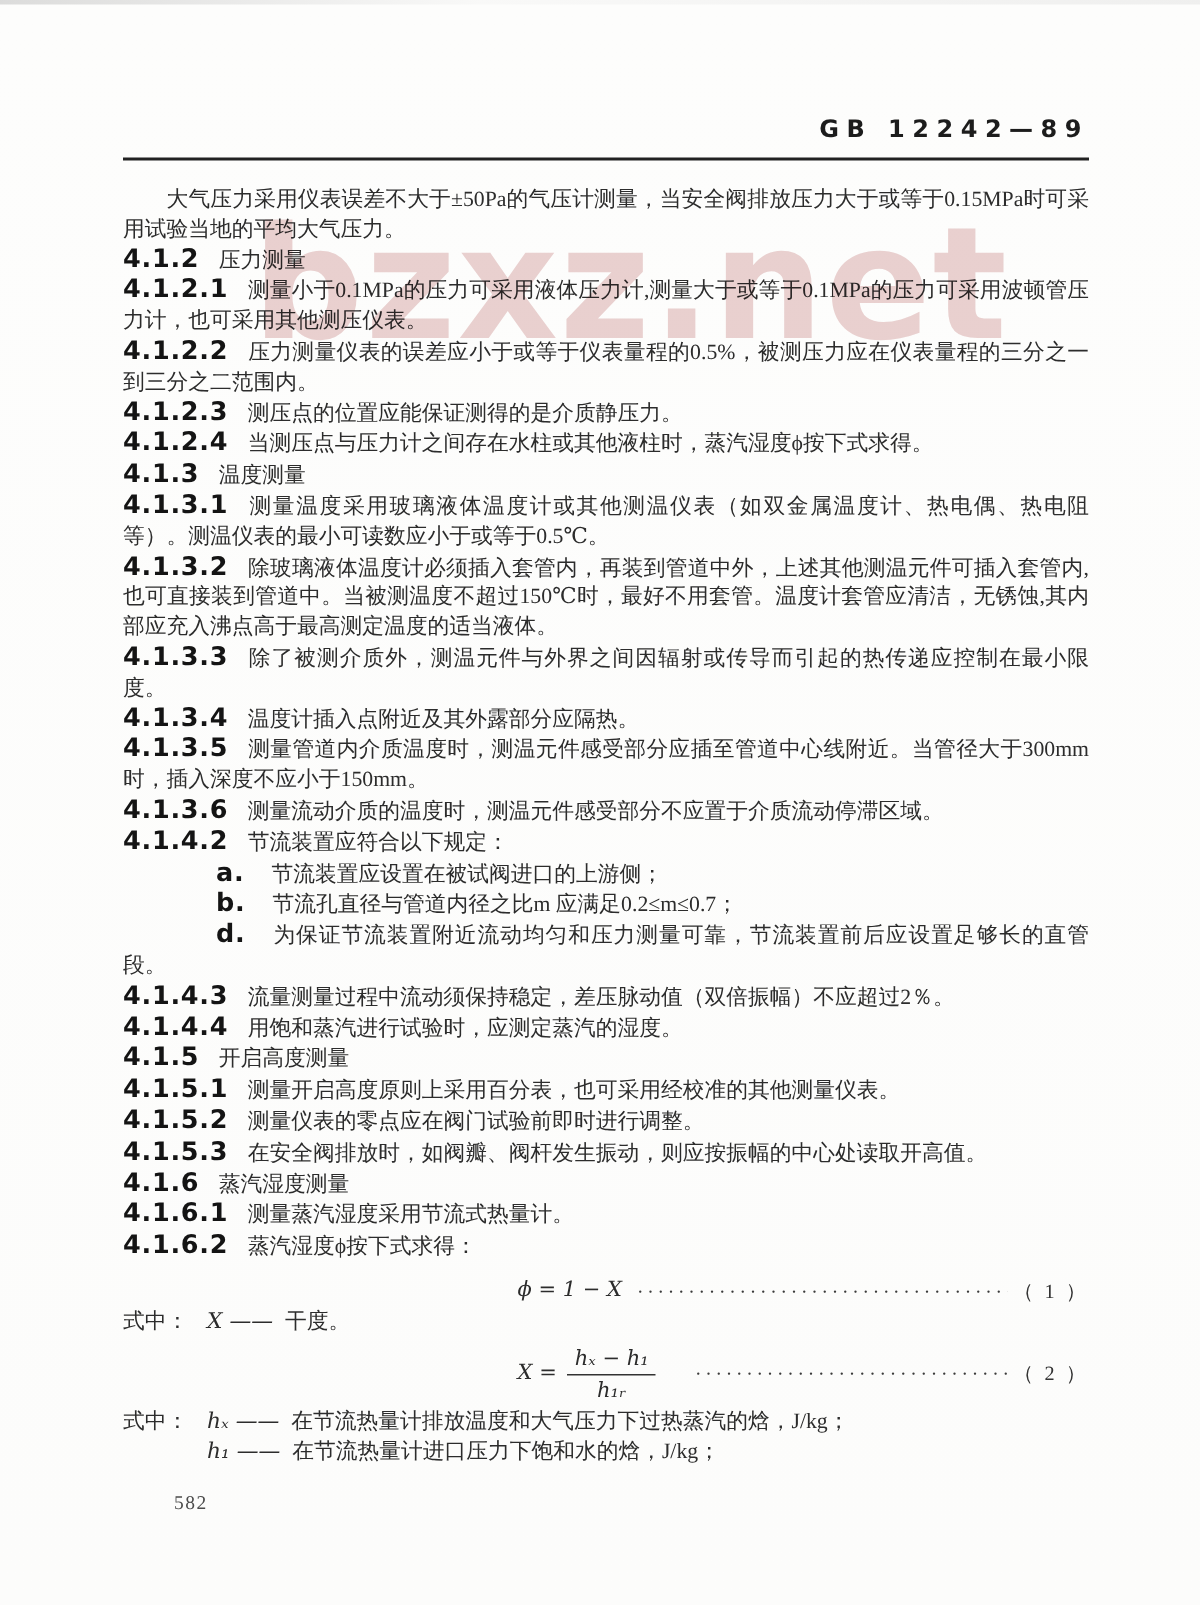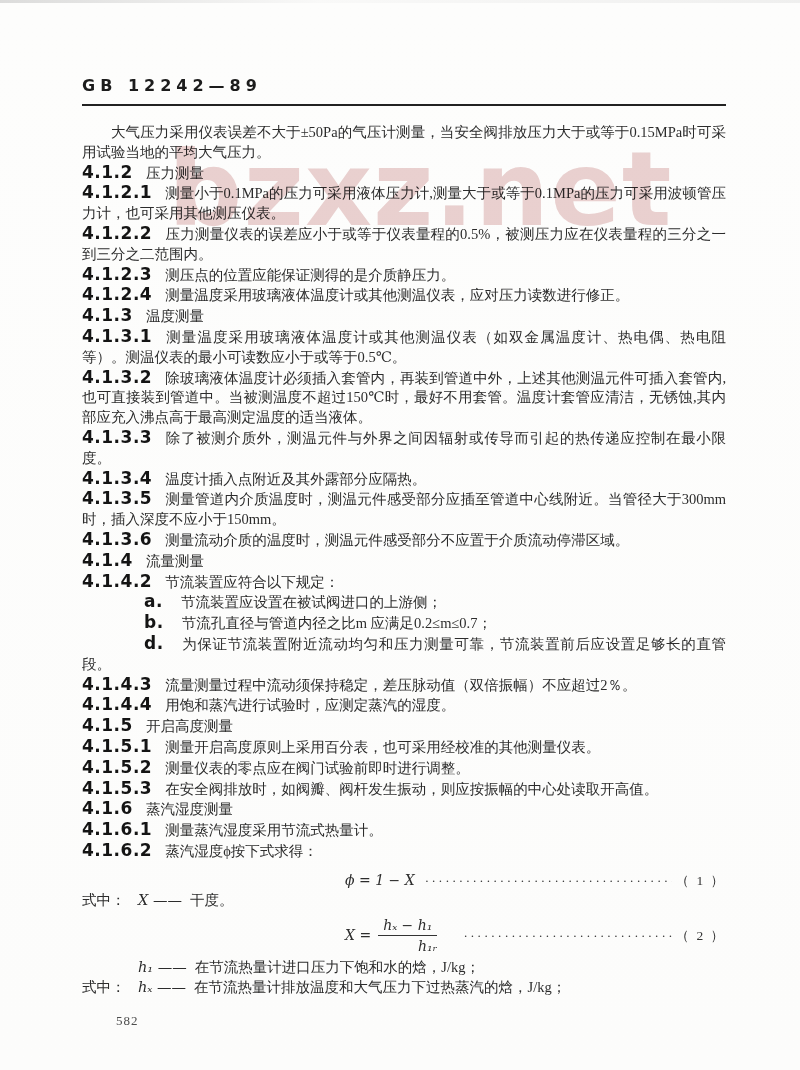--- a/index.html
+++ b/index.html
@@ -35,21 +35,21 @@
     white-space:nowrap;
   }
   .content{
     position:absolute;
     left:82px;top:0;
     width:644px;
     z-index:2;
   }
   .doc-header{
     padding-top:76px;
-    text-align:left;
+    text-align:right;
   }
   .std-code{
     font-family:"DejaVu Sans","Liberation Sans",sans-serif;
     font-weight:bold;
     font-size:16px;
     letter-spacing:5px;
     color:#1c1c1c;
   }
   .header-rule{
     margin-top:9px;
@@ -91,21 +91,21 @@
   .f-lhs{margin-right:7px;}
   .frac{
     display:inline-block;
     text-align:center;
     vertical-align:middle;
     font-style:italic;
     font-family:"DejaVu Serif","Liberation Serif",serif;
     margin-right:16px;
   }
   .frac .frac-num{display:block;padding:0 5px 1px 5px;border-bottom:1.4px solid #333;line-height:18px;}
-  .frac .frac-den{display:block;padding-top:1px;line-height:18px;text-align:right;}
+  .frac .frac-den{display:block;padding-top:1px;line-height:18px;}
   .dots{
     flex:1;
     overflow:hidden;
     white-space:nowrap;
     letter-spacing:2.5px;
     color:#3a3a3a;
     margin:0 4px 0 10px;
     font-size:13px;
   }
   .eq-num{
@@ -153,37 +153,36 @@
       <div>
 
           <p class="clause"><span class="num">4.1.2</span><span class="clause-text">压力测量</span></p>
 
           <p class="clause"><span class="num">4.1.2.1</span><span class="clause-text">测量小于0.1MPa的压力可采用液体压力计,测量大于或等于0.1MPa的压力可采用波顿管压力计，也可采用其他测压仪表。</span></p>
 
           <p class="clause"><span class="num">4.1.2.2</span><span class="clause-text">压力测量仪表的误差应小于或等于仪表量程的0.5%，被测压力应在仪表量程的三分之一到三分之二范围内。</span></p>
 
           <p class="clause"><span class="num">4.1.2.3</span><span class="clause-text">测压点的位置应能保证测得的是介质静压力。</span></p>
 
-          <p class="clause"><span class="num">4.1.2.4</span><span class="clause-text">测量温度采用玻璃液体温度计或其他测温仪表，应对压力读数进行修正。</span></p>
+          <p class="clause"><span class="num">4.1.2.4</span><span class="clause-text">当测压点与压力计之间存在水柱或其他液柱时，蒸汽湿度ϕ按下式求得。</span></p>
 
           <p class="clause"><span class="num">4.1.3</span><span class="clause-text">温度测量</span></p>
 
           <p class="clause"><span class="num">4.1.3.1</span><span class="clause-text">测量温度采用玻璃液体温度计或其他测温仪表（如双金属温度计、热电偶、热电阻等）。测温仪表的最小可读数应小于或等于0.5℃。</span></p>
 
           <p class="clause"><span class="num">4.1.3.2</span><span class="clause-text">除玻璃液体温度计必须插入套管内，再装到管道中外，上述其他测温元件可插入套管内,也可直接装到管道中。当被测温度不超过150℃时，最好不用套管。温度计套管应清洁，无锈蚀,其内部应充入沸点高于最高测定温度的适当液体。</span></p>
 
           <p class="clause"><span class="num">4.1.3.3</span><span class="clause-text">除了被测介质外，测温元件与外界之间因辐射或传导而引起的热传递应控制在最小限度。</span></p>
 
           <p class="clause"><span class="num">4.1.3.4</span><span class="clause-text">温度计插入点附近及其外露部分应隔热。</span></p>
 
           <p class="clause"><span class="num">4.1.3.5</span><span class="clause-text">测量管道内介质温度时，测温元件感受部分应插至管道中心线附近。当管径大于300mm时，插入深度不应小于150mm。</span></p>
 
           <p class="clause"><span class="num">4.1.3.6</span><span class="clause-text">测量流动介质的温度时，测温元件感受部分不应置于介质流动停滞区域。</span></p>
 
-          <p class="clause"><span class="num">4.1.4</span><span class="clause-text">流量测量</span></p>
 
 
           <p class="clause"><span class="num">4.1.4.2</span><span class="clause-text">节流装置应符合以下规定：</span></p>
 
           <p class="clause list-item"><span class="num">a.</span><span class="clause-text">节流装置应设置在被试阀进口的上游侧；</span></p>
 
           <p class="clause list-item"><span class="num">b.</span><span class="clause-text">节流孔直径与管道内径之比m 应满足0.2≤m≤0.7；</span></p>
 
 
           <p class="clause list-item"><span class="num">d.</span><span class="clause-text">为保证节流装置附近流动均匀和压力测量可靠，节流装置前后应设置足够长的直管段。</span></p>
@@ -222,22 +221,22 @@
         <span class="frac">
           <span class="frac-num">hₓ − h₁</span>
           <span class="frac-den">h₁ᵣ</span>
         </span>
         <span class="dots">································································</span>
         <span class="eq-num">（ 2 ）</span>
       </div>
 
       <div>
 
+          <p class="where-line"><span class="label">式中：</span><span class="symbol">hₓ ——</span><span class="where-text">在节流热量计排放温度和大气压力下过热蒸汽的焓，J/kg；</span></p>
+
           <p class="where-line"><span class="label"></span><span class="symbol">h₁ ——</span><span class="where-text">在节流热量计进口压力下饱和水的焓，J/kg；</span></p>
-
-          <p class="where-line"><span class="label">式中：</span><span class="symbol">hₓ ——</span><span class="where-text">在节流热量计排放温度和大气压力下过热蒸汽的焓，J/kg；</span></p>
         </div>
 
       <div class="page-num">582</div>
 
     </div>
   </div>
 </div>
 
 </body></html>

